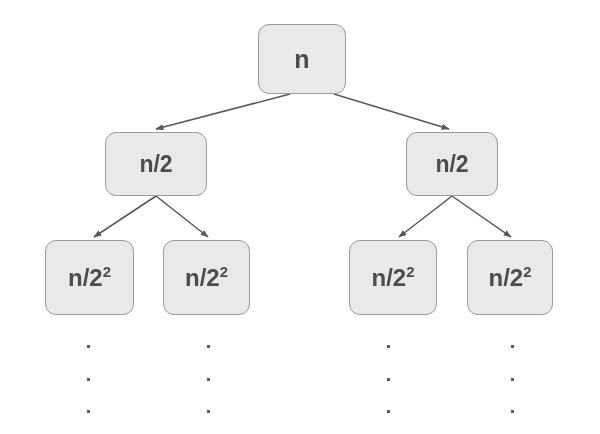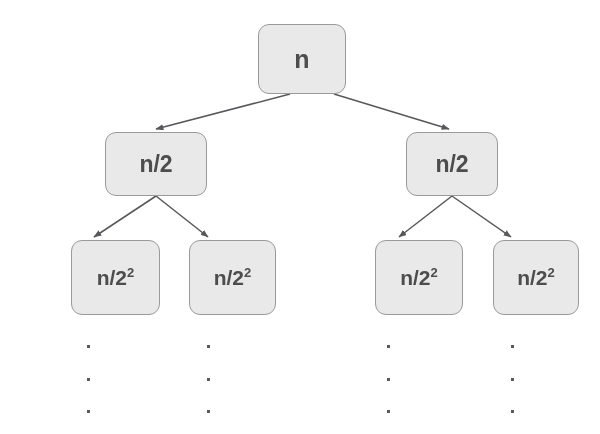--- a/index.html
+++ b/index.html
@@ -40,21 +40,21 @@
     font-family: "Liberation Sans", sans-serif;
     line-height: 1;
     z-index: 2;
   }
   .node .lbl {
     display: inline-block;
     white-space: nowrap;
   }
   .node.root { font-size: 25px; }
   .node.lvl1 { font-size: 23px; }
-  .node.lvl2 { font-size: 21px; margin-left: 26px; }
+  .node.lvl2 { font-size: 24px; }
   .node .lbl sup {
     font-size: 0.62em;
     vertical-align: super;
     line-height: 0;
     font-weight: bold;
   }
   .dot {
     position: absolute;
     width: 3px;
     height: 3px;

